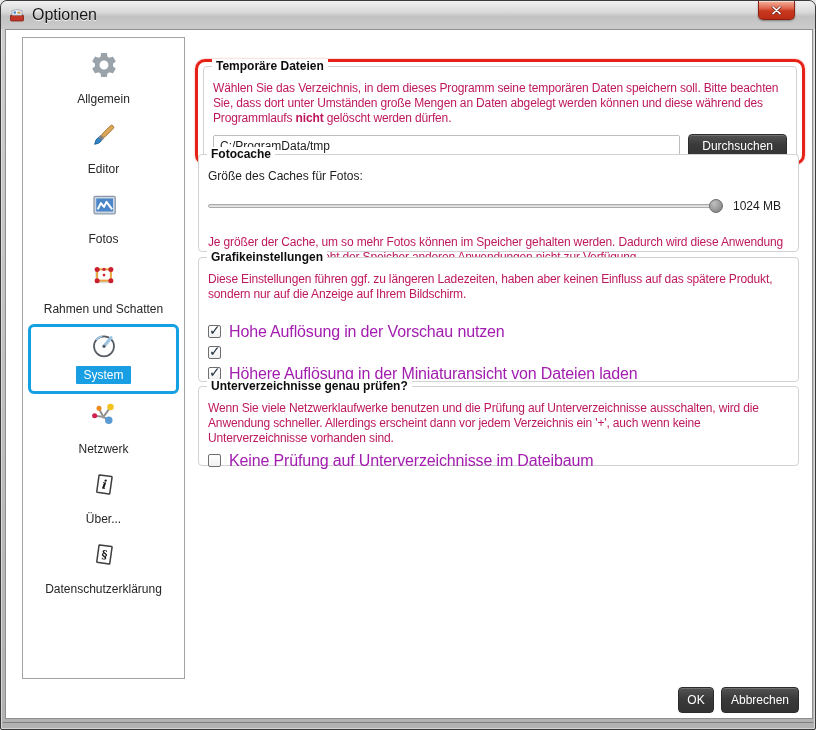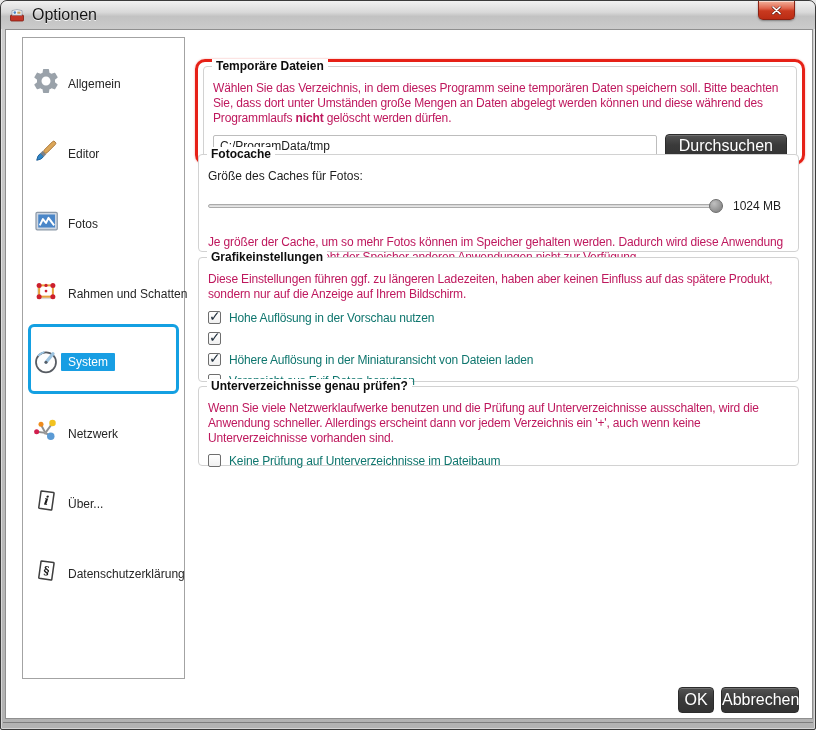--- a/index.html
+++ b/index.html
@@ -35,21 +35,21 @@
   }
   .frame-bottom-line{position:absolute;left:2px;right:2px;bottom:6px;height:1px;background:#7d7d7d;}
   
   .sidebar{
     position:absolute;left:20px;top:35px;width:163px;height:642px;
     background:#fff;border:1px solid #a3a3a3;
     display:flex;flex-direction:column;align-items:center;padding-top:6px;
   }
   .side-item{
     width:151px;height:70px;flex:0 0 auto;
-    display:flex;flex-direction:row;align-items:center;justify-content:flex-start;
+    display:flex;flex-direction:column;align-items:center;justify-content:flex-start;
     border:3px solid transparent;border-radius:6px;cursor:pointer;
   }
   .side-item[data-selected="true"]{border-color:#14a0e2;}
   .side-icon{width:30px;height:30px;margin-top:3px;display:flex;align-items:center;justify-content:center;}
   .side-icon svg{width:30px;height:30px;}
   .side-label{font-size:12px;color:#262626;margin-top:10px;white-space:nowrap;padding:2px 7px;border-radius:1px;}
   .side-item[data-selected="true"] .side-label{background:#189ee3;color:#ffffff;margin-top:6px;}
   
   .main-area{position:absolute;left:193px;top:35px;width:611px;height:642px;}
   .annotation-red{
@@ -74,21 +74,21 @@
   
   .path-row{display:flex;align-items:center;gap:8px;margin-top:5px;}
   .path-input{
     flex:1;height:23px;border:1px solid #bdbdbd;border-radius:2px;
     font-family:"Liberation Sans","DejaVu Sans",sans-serif;font-size:12px;color:#1c1c1c;
     padding:4px 6px;outline:none;background:#fff;
   }
   .dark-btn{
     height:24px;border:1px solid #2c2c2c;border-radius:4px;
     background:linear-gradient(180deg,#535353,#3a3a3a 45%,#333333);
-    color:#fff;font-family:"Liberation Sans","DejaVu Sans",sans-serif;font-size:16px;
+    color:#fff;font-family:"Liberation Sans","DejaVu Sans",sans-serif;font-size:12px;
     padding:0 13px;cursor:pointer;box-shadow:inset 0 1px 0 rgba(255,255,255,.18);
   }
   
   .field-label{font-size:12px;color:#1c1c1c;margin-bottom:16px;}
   .slider-row{display:flex;align-items:center;margin-bottom:22px;}
   .slider{position:relative;flex:1;height:14px;cursor:pointer;}
   .slider-track{
     position:absolute;left:0;right:0;top:5px;height:4px;
     background:linear-gradient(180deg,#d2d2d2,#ececec);
     border:1px solid #ababab;border-radius:2px;
@@ -103,21 +103,21 @@
   .check-row{display:flex;align-items:center;height:21px;cursor:pointer;}
   .cb{
     position:relative;width:13px;height:13px;flex:0 0 auto;
     border:1px solid #6e6e6e;border-radius:2px;
     background:linear-gradient(180deg,#ffffff,#f0f0f0);margin-right:8px;
   }
   .cb[data-checked="true"]::after{
     content:"✓";position:absolute;left:0px;top:-4px;
     font-size:14px;font-weight:bold;color:#22303e;
   }
-  .cb-label{font-size:12px;color:#0f766e;letter-spacing:-0.15px;}
+  .cb-label{font-size:16px;color:#a21caf;letter-spacing:-0.15px;}
   
   .btn-ok{position:absolute;left:676px;top:685px;width:36px;height:26px;padding:0;}
   .btn-cancel{position:absolute;left:719px;top:685px;width:78px;height:26px;padding:0;}
 </style>
 </head>
 <body>
 
 <div class="window">
 
   <div class="titlebar">
@@ -273,21 +273,21 @@
             <div class="slider-track"></div>
             <div class="slider-thumb"></div>
           </div>
           <span class="slider-value">1024 MB</span>
         </div>
         <p class="desc">Je größer der Cache, um so mehr Fotos können im Speicher gehalten werden. Dadurch wird diese Anwendung schneller. Allerdings steht der Speicher anderen Anwendungen nicht zur Verfügung.</p>
       </div>
 
       <div class="groupbox gb3">
         <span class="gb-title">Grafikeinstellungen</span>
-        <p class="desc" style="margin-bottom:5px;">Diese Einstellungen führen ggf. zu längeren Ladezeiten, haben aber keinen Einfluss auf das spätere Produkt, sondern nur auf die Anzeige auf Ihrem Bildschirm.</p>
+        <p class="desc" style="margin-bottom:19px;">Diese Einstellungen führen ggf. zu längeren Ladezeiten, haben aber keinen Einfluss auf das spätere Produkt, sondern nur auf die Anzeige auf Ihrem Bildschirm.</p>
         <div class="check-row">
           <span class="cb" data-checked="true"></span>
           <span class="cb-label">Hohe Auflösung in der Vorschau nutzen</span>
         </div>
         <div class="check-row">
           <span class="cb" data-checked="true"></span>
         </div>
         <div class="check-row">
           <span class="cb" data-checked="true"></span>
           <span class="cb-label">Höhere Auflösung in der Miniaturansicht von Dateien laden</span>

